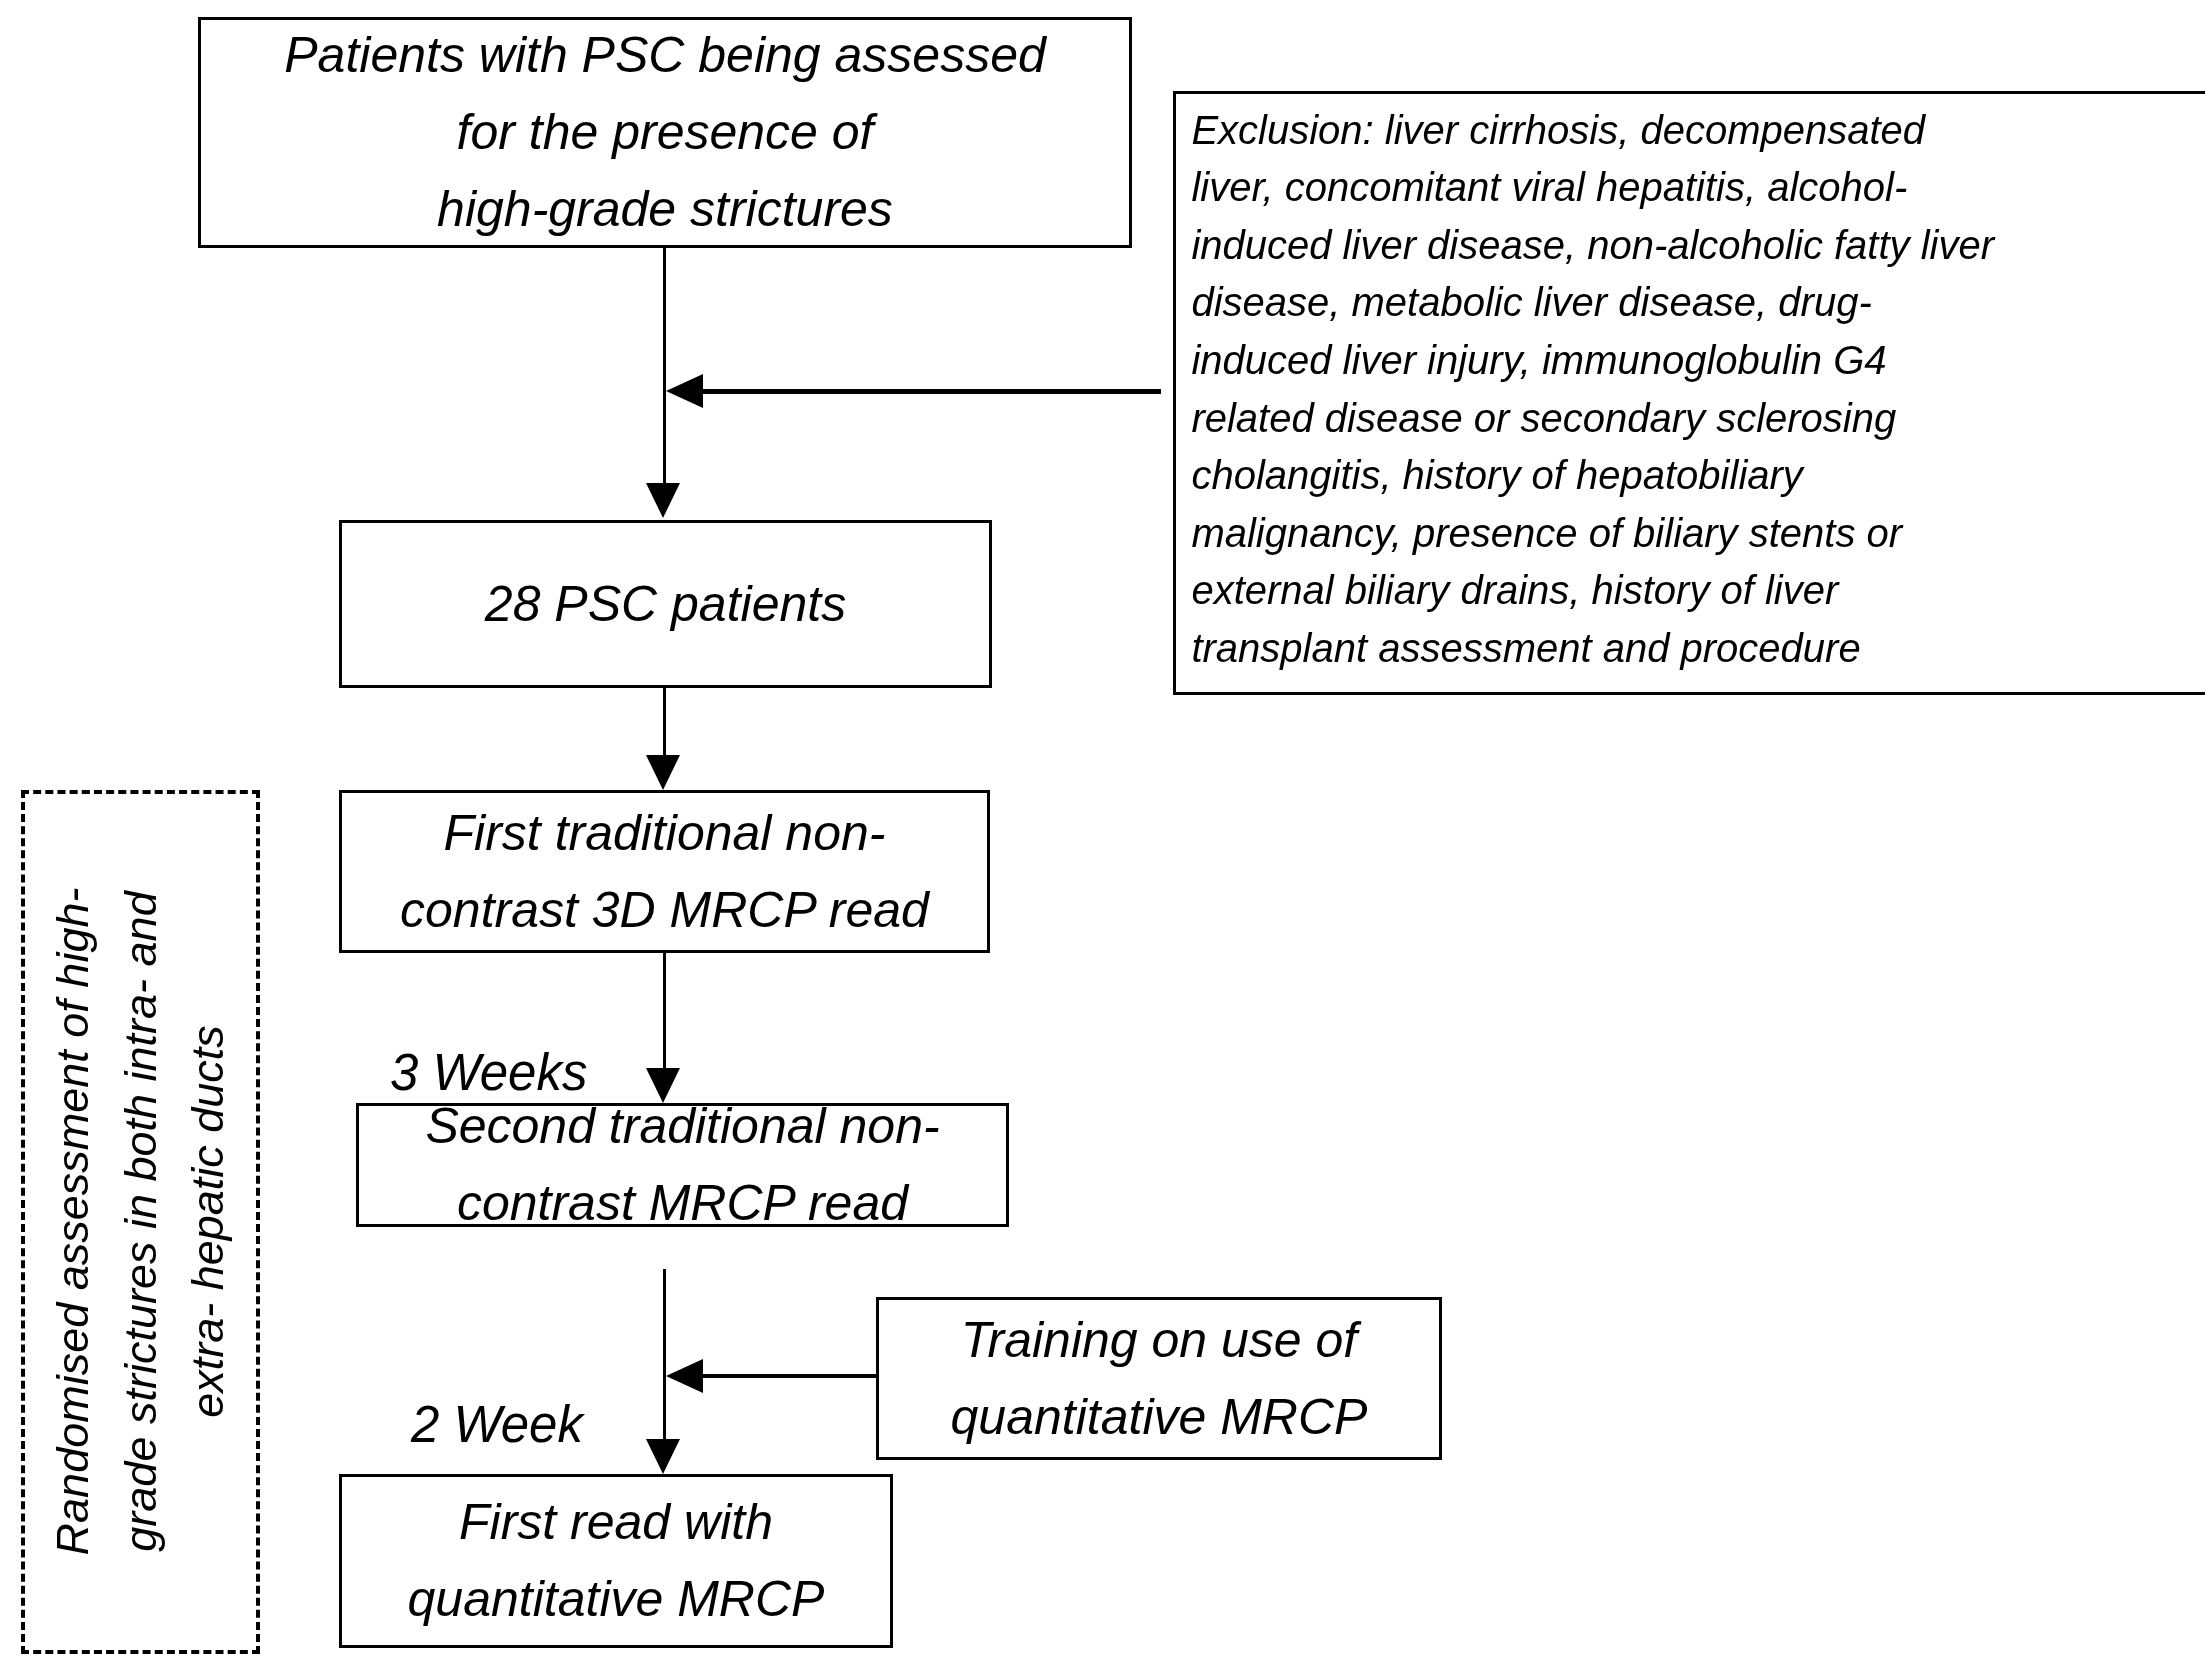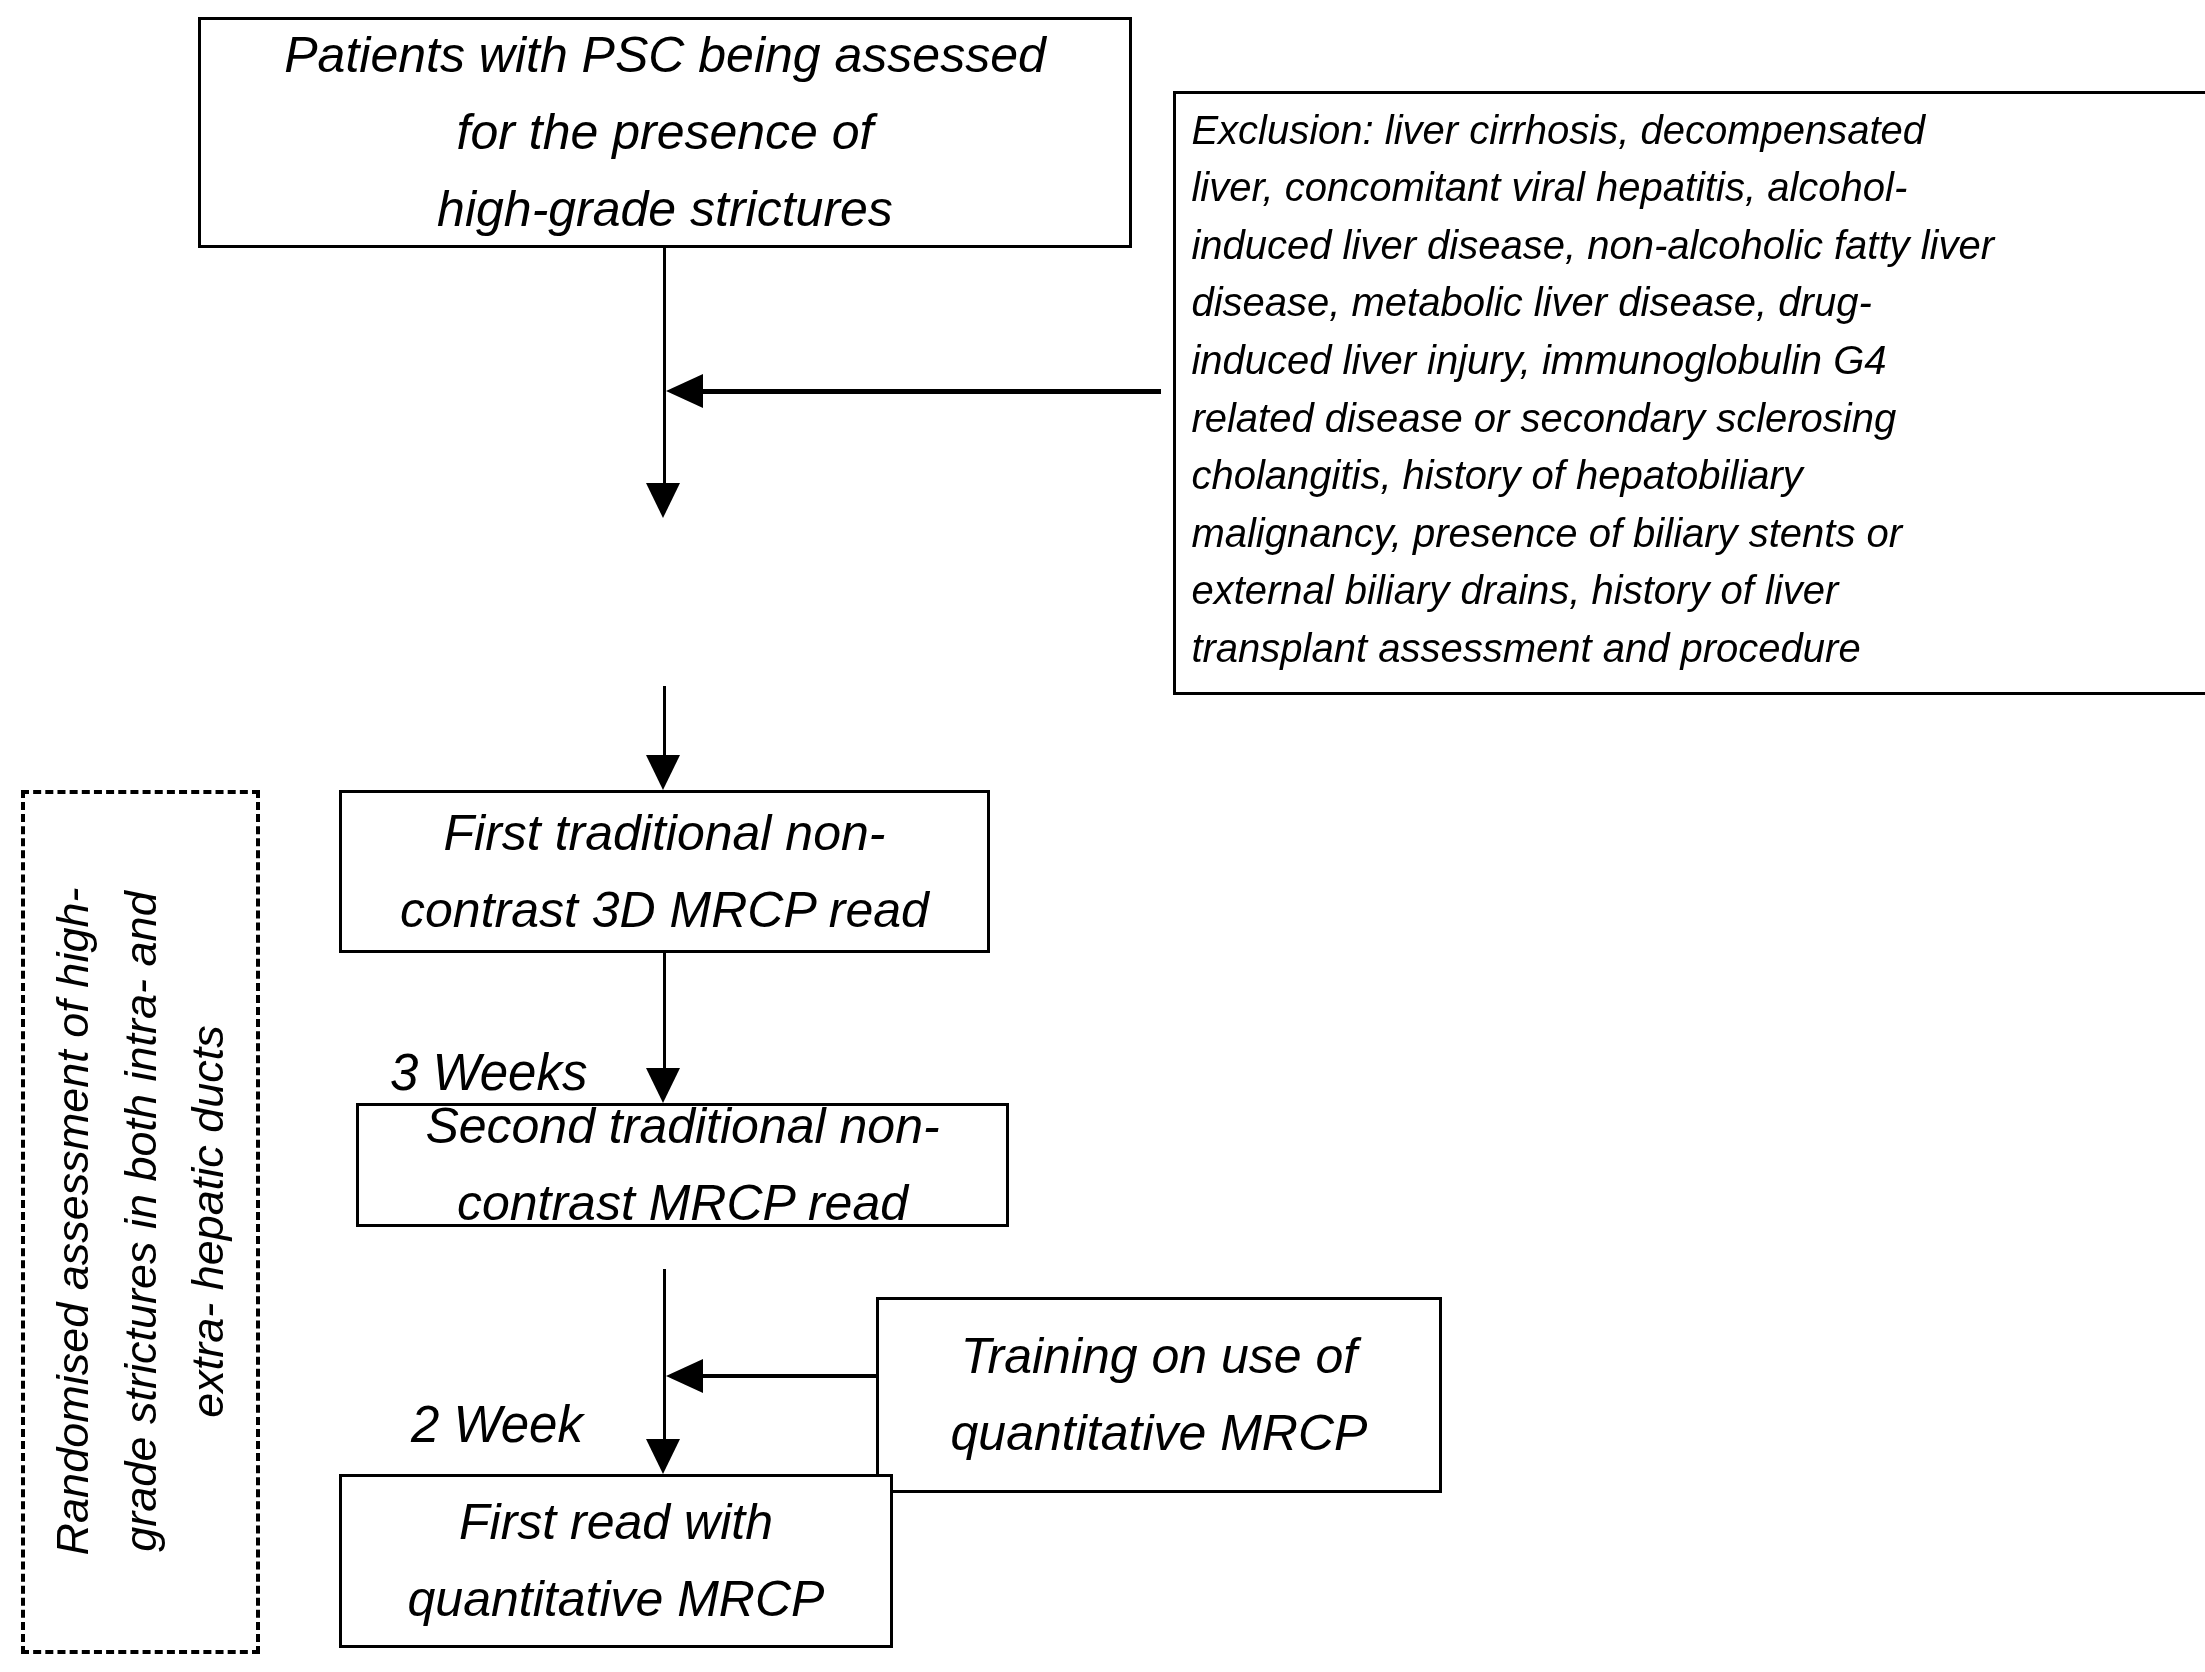--- a/index.html
+++ b/index.html
@@ -33,21 +33,21 @@
   #exclusion-box {
     left: 1161px; top: 91px; width: 1037px; height: 604px;
     align-items: flex-start; justify-content: flex-start;
     text-align: left;
     padding: 7.7px 15.4px;
     font-size: 40px; line-height: 1.44; margin-left: 12px;
   }
   #cohort-box      { left: 339px; top: 520px;  width: 653px; height: 168px; }
   #first-read-box  { left: 339px; top: 790px; width: 651px; height: 163px; }
   #second-read-box { left: 356px; top: 1103px; width: 653px; height: 124px; }
-  #training-box    { left: 876px; top: 1297px; width: 566px; height: 196px; }
+  #training-box    { left: 876px; top: 1297px; width: 566px; height: 163px; }
   #quant-read-box  { left: 339px; top: 1474px; width: 554px; height: 174px; }
 
   #side-dashed-frame {
     position: absolute;
     left: 21px; top: 790px; width: 239px; height: 864px;
     border: 4.6px dashed #000;
     background: transparent;
   }
   #side-note {
     position: absolute;
@@ -111,20 +111,21 @@
 liver, concomitant viral hepatitis, alcohol-
 induced liver disease, non-alcoholic fatty liver
 disease, metabolic liver disease, drug-
 induced liver injury, immunoglobulin G4
 related disease or secondary sclerosing
 cholangitis, history of hepatobiliary
 malignancy, presence of biliary stents or
 external biliary drains, history of liver
 transplant assessment and procedure</div>
 
+  <div class="node" id="cohort-box">28 PSC patients</div>
 
   <div class="node" id="first-read-box">First traditional non-
 contrast 3D MRCP read</div>
 
   <div class="node" id="second-read-box">Second traditional non-
 contrast MRCP read</div>
 
   <div class="node" id="training-box">Training on use of
 quantitative MRCP</div>
 

